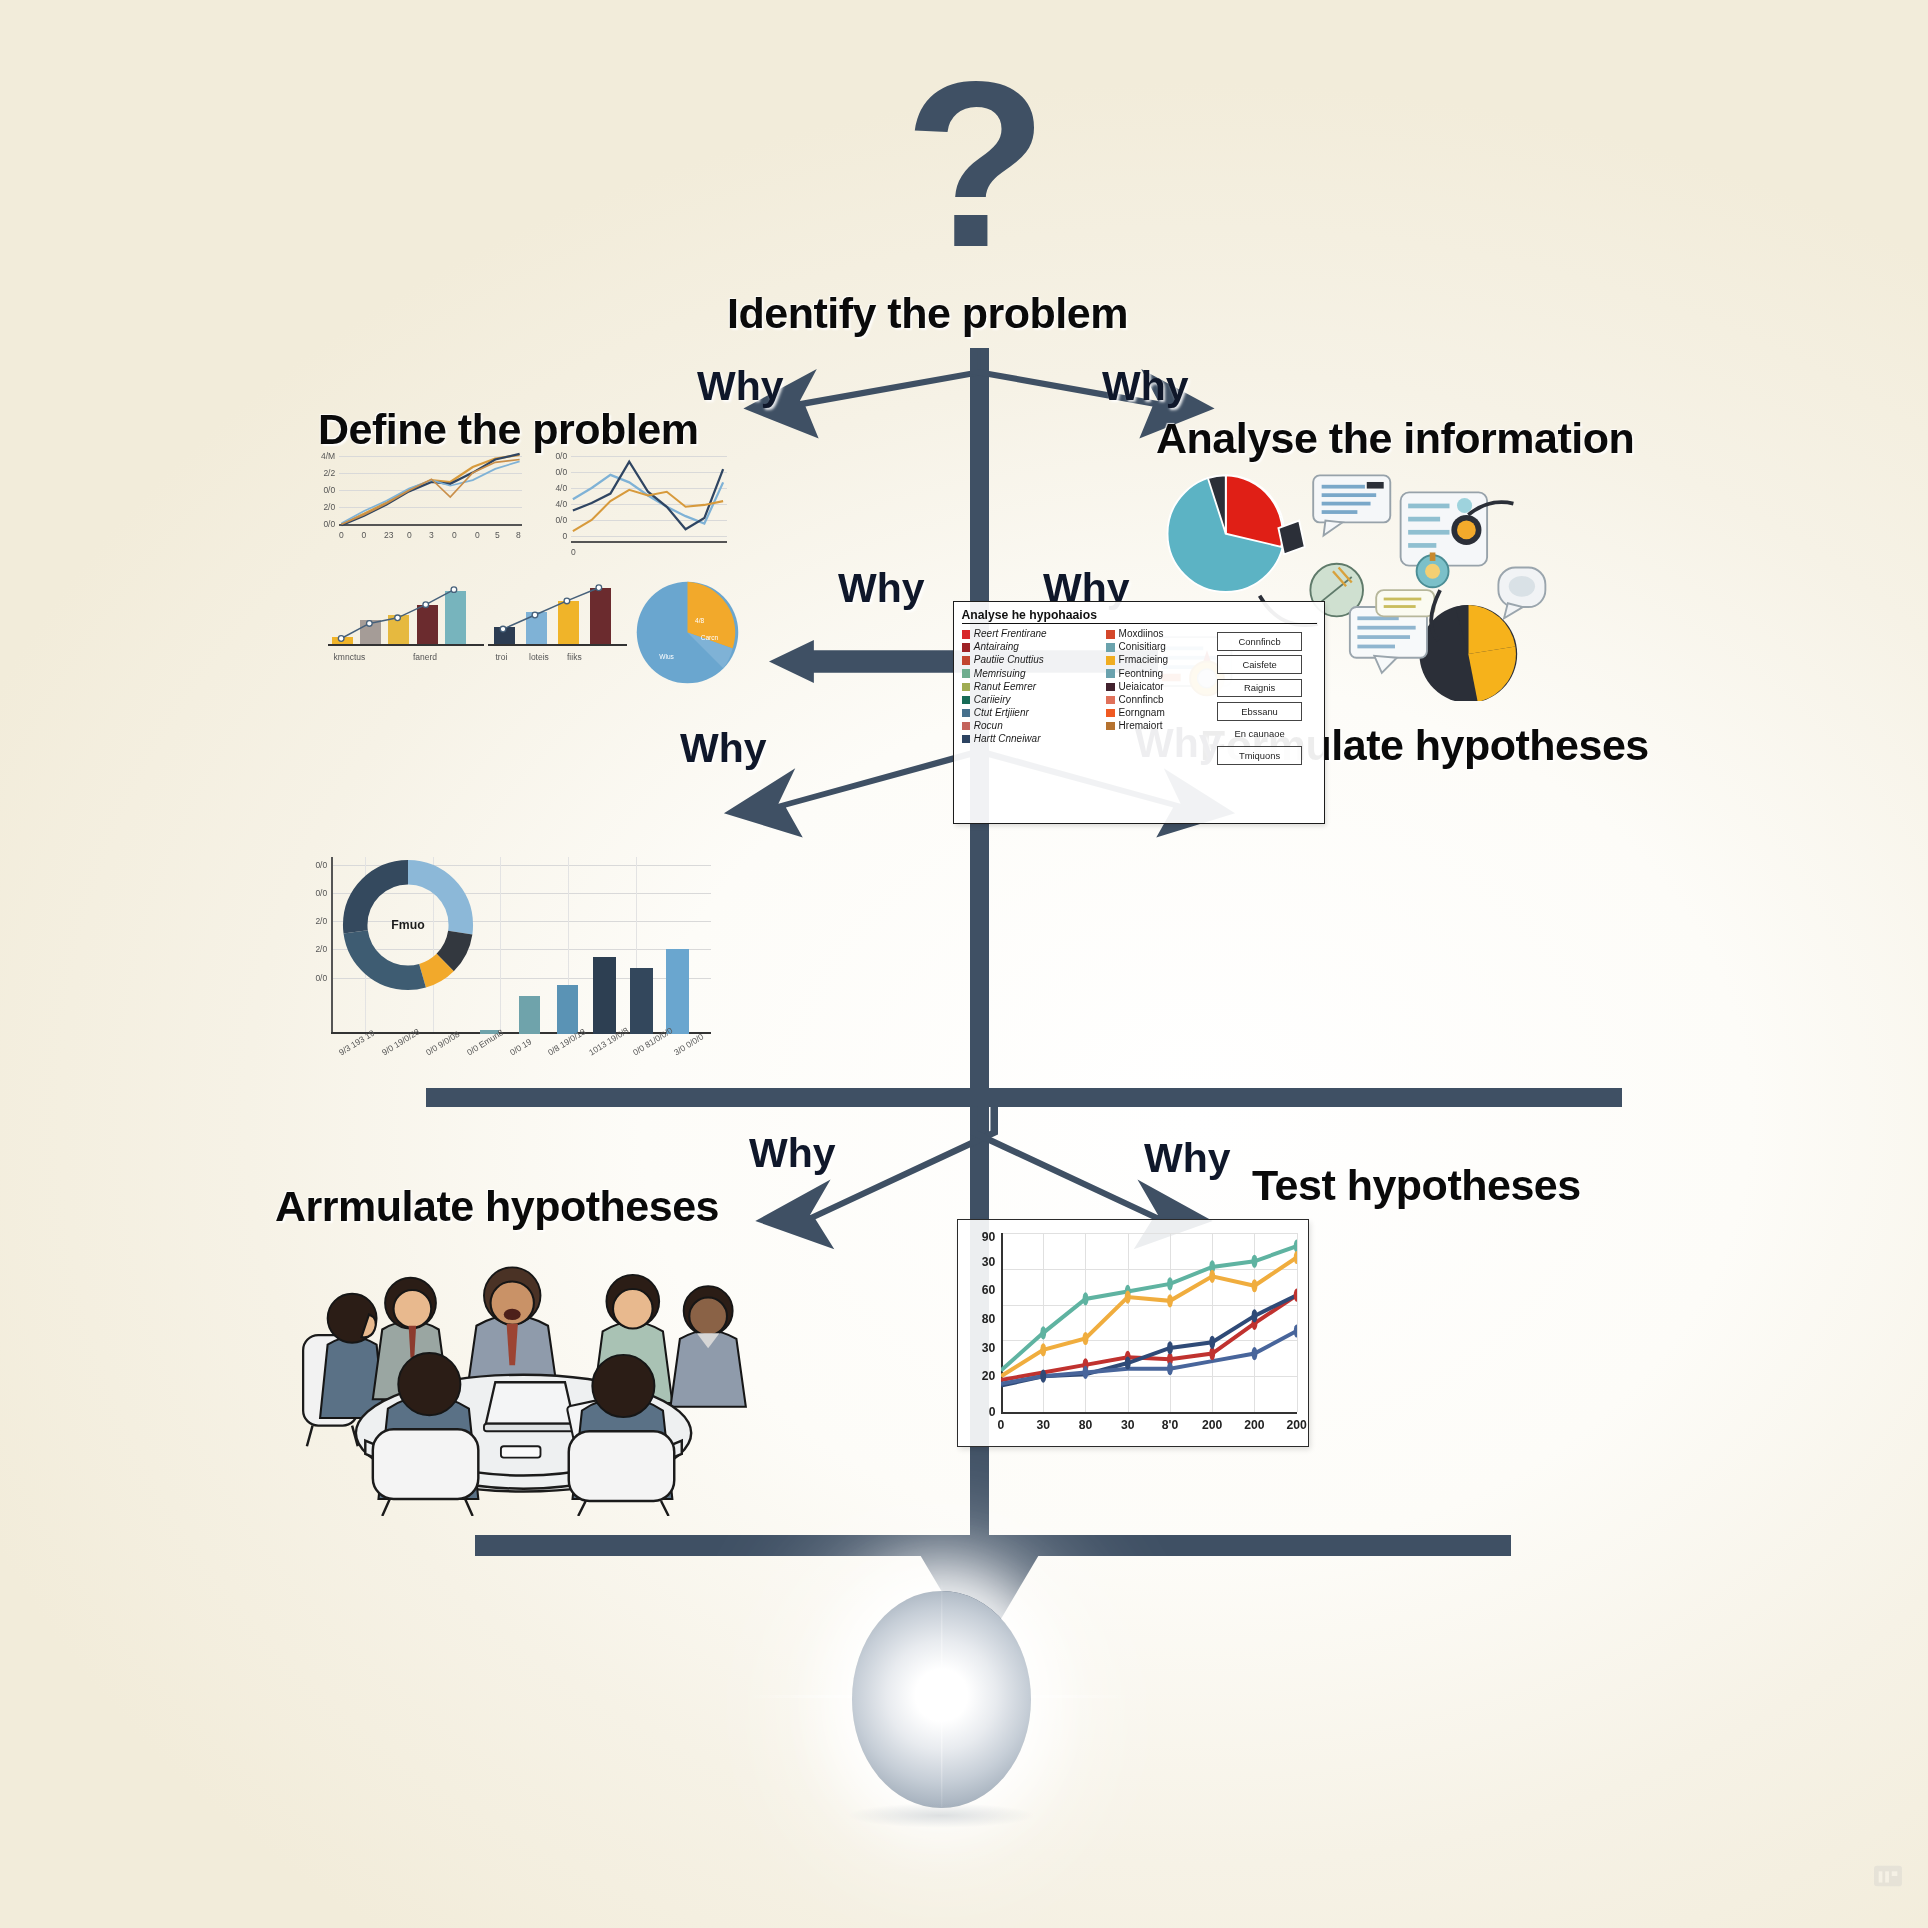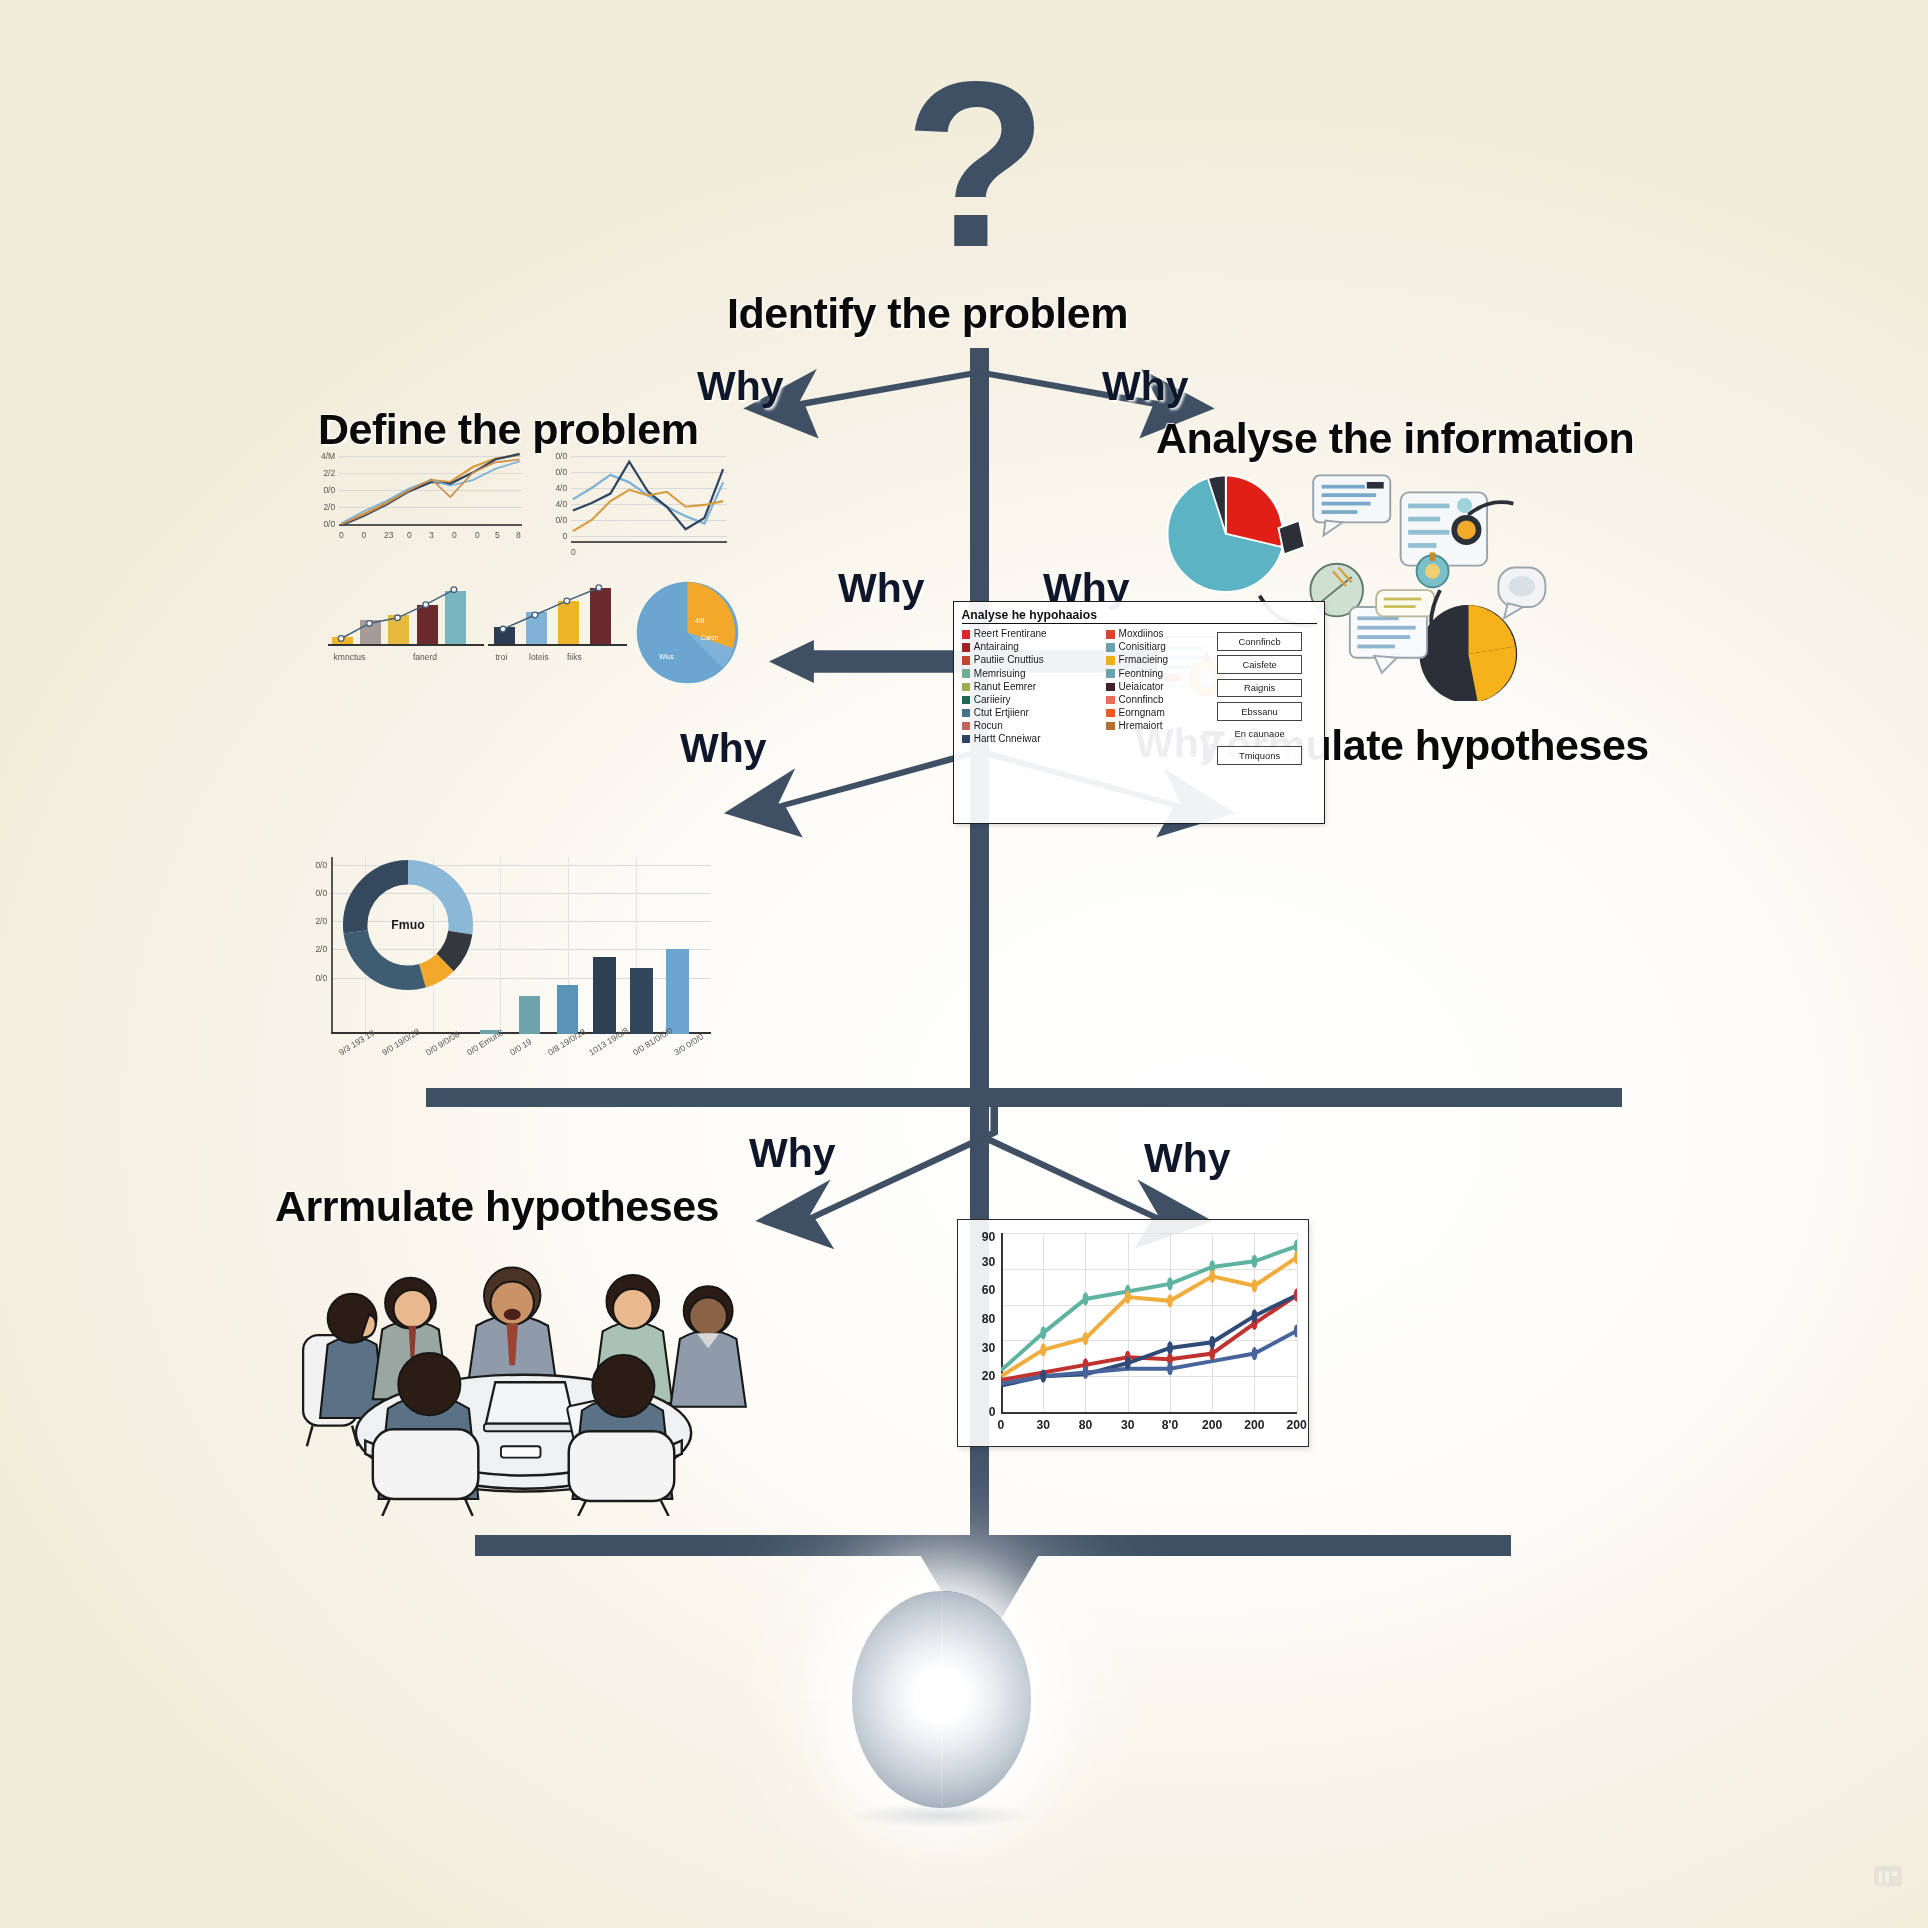--- a/index.html
+++ b/index.html
@@ -165,20 +165,21 @@
 
   <div class="lbl" style="left:727px;top:289px;font-size:43px;">Identify the problem</div>
 
   <div class="lbl" style="left:1156px;top:414px;font-size:43px;">Analyse the information</div>
 
 
   <div class="lbl" style="left:1200px;top:721px;font-size:43px;">Formulate hypotheses</div>
 
   <div class="lbl" style="left:275px;top:1182px;font-size:43px;">Arrmulate hypotheses</div>
 
+  <div class="lbl" style="left:1252px;top:1161px;font-size:43px;">Test hypotheses</div>
 
 
   <div class="why" style="left:697px;top:363px;">Why</div>
   <div class="why" style="left:1102px;top:363px;">Why</div>
   <div class="why" style="left:838px;top:565px;">Why</div>
   <div class="why" style="left:1043px;top:565px;">Why</div>
   <div class="why" style="left:680px;top:725px;">Why</div>
   <div class="why" style="left:1135px;top:720px;">Why</div>
   <div class="why" style="left:749px;top:1130px;">Why</div>
   <div class="why" style="left:1144px;top:1135px;">Why</div>
@@ -432,21 +433,21 @@
       <div class="xtick" style="left:209px;top:0;transform:rotate(-32deg);">0/8 19/0/18</div>
       <div class="xtick" style="left:250px;top:0;transform:rotate(-32deg);">1013 19/0/8</div>
       <div class="xtick" style="left:294px;top:0;transform:rotate(-32deg);">0/0 81/0/0/0</div>
       <div class="xtick" style="left:335px;top:0;transform:rotate(-32deg);">3/0  0/0/0</div>
     </div>
   </div>
 
   <div id="legend-panel">
     <div id="legend-title">Analyse he hypohaaios</div>
     <div class="legcols">
-      <div class="legcol" style="width:141px;">
+      <div class="legcol" style="width:141px;font-style:italic;">
         <div class="legitem">
             <span class="swatch" style="background:#d8262a"></span>
             <span>Reert Frentirane</span>
           </div>
         <div class="legitem">
             <span class="swatch" style="background:#9e2226"></span>
             <span>Antairaing</span>
           </div>
         <div class="legitem">
             <span class="swatch" style="background:#c2452f"></span>

